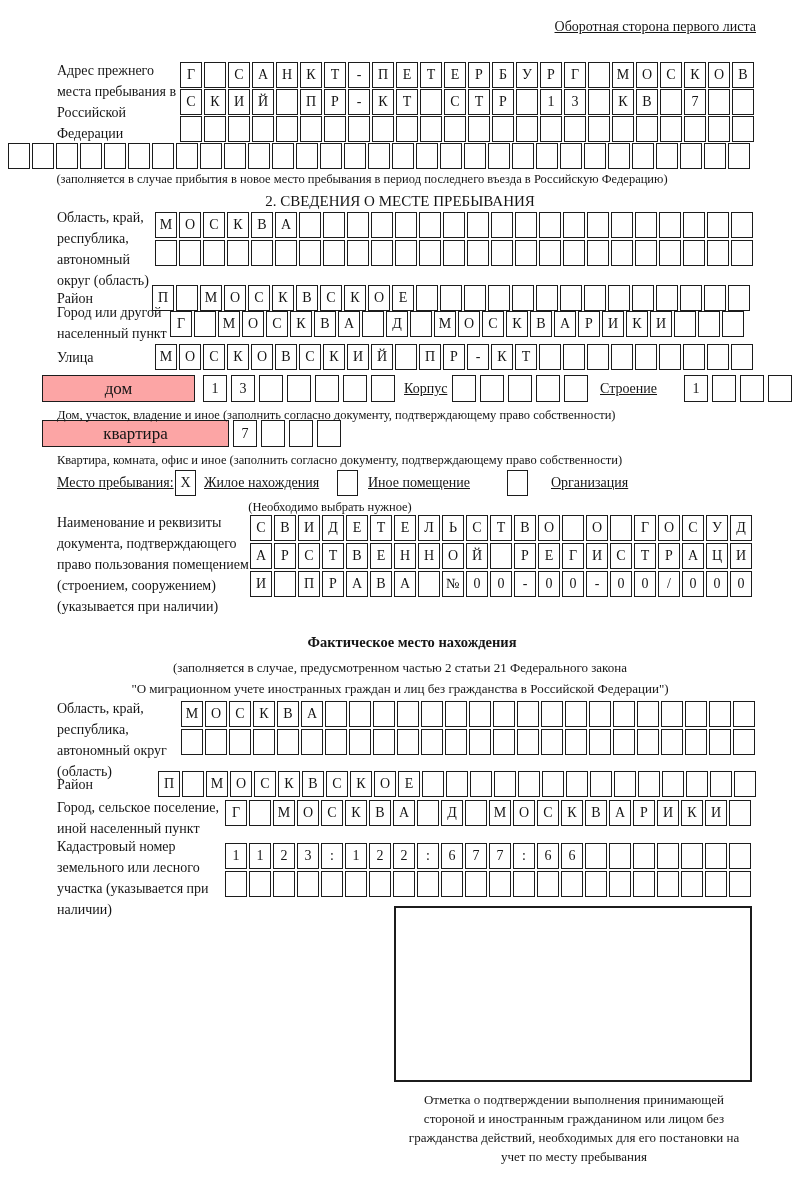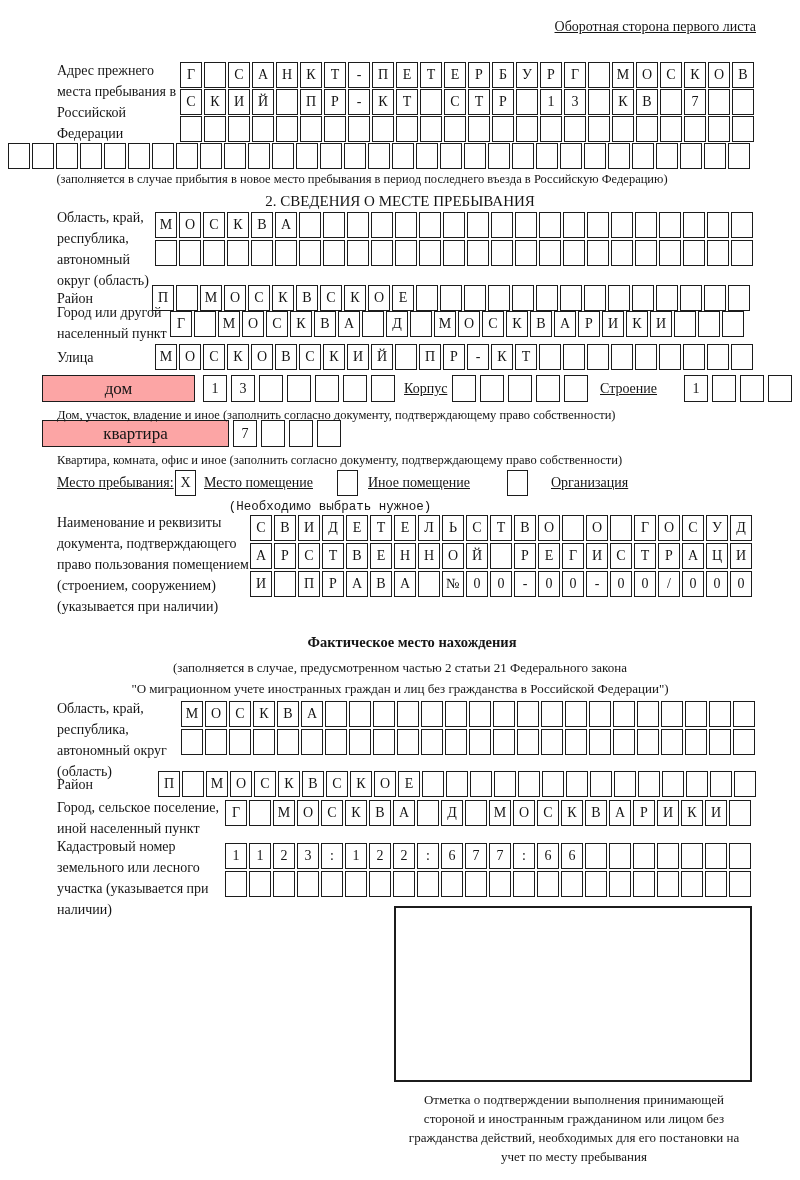--- a/index.html
+++ b/index.html
@@ -321,26 +321,26 @@
   <div class="abs cellrow wide" style="top:420px;left:233px;">
       <span class="cell">7</span>
       <span class="cell"></span>
       <span class="cell"></span>
       <span class="cell"></span>
     </div>
   <div class="abs caption" style="top:452px;left:57px;width:720px;">Квартира, комната, офис и иное (заполнить согласно документу, подтверждающему право собственности)</div>
 
   <div class="abs lbl-inline" style="top:474px;left:57px;">Место пребывания:</div>
   <div class="abs checkbox" style="top:470px;left:175px;">X</div>
-  <div class="abs lbl-inline" style="top:474px;left:204px;">Место помещение</div>
+  <div class="abs lbl-inline" style="top:474px;left:204px;">Жилое нахождения</div>
   <div class="abs checkbox" style="top:470px;left:337px;"></div>
   <div class="abs lbl-inline" style="top:474px;left:368px;">Иное помещение</div>
   <div class="abs checkbox" style="top:470px;left:507px;"></div>
   <div class="abs lbl-inline" style="top:474px;left:551px;">Организация</div>
-  <div class="abs caption center" style="top:499px;left:130px;width:400px;font-family:Liberation Mono, monospace;">(Необходимо выбрать нужное)</div>
+  <div class="abs caption center" style="top:499px;left:130px;width:400px;">(Необходимо выбрать нужное)</div>
 
   <div class="abs label" style="top:512px;left:57px;width:192px;">Наименование и реквизиты документа, подтверждающего право пользования помещением (строением, сооружением) (указывается при наличии)</div>
   <div class="abs cellrow" style="top:515px;left:250px;">
       <span class="cell">С</span>
       <span class="cell">В</span>
       <span class="cell">И</span>
       <span class="cell">Д</span>
       <span class="cell">Е</span>
       <span class="cell">Т</span>
       <span class="cell">Е</span>

